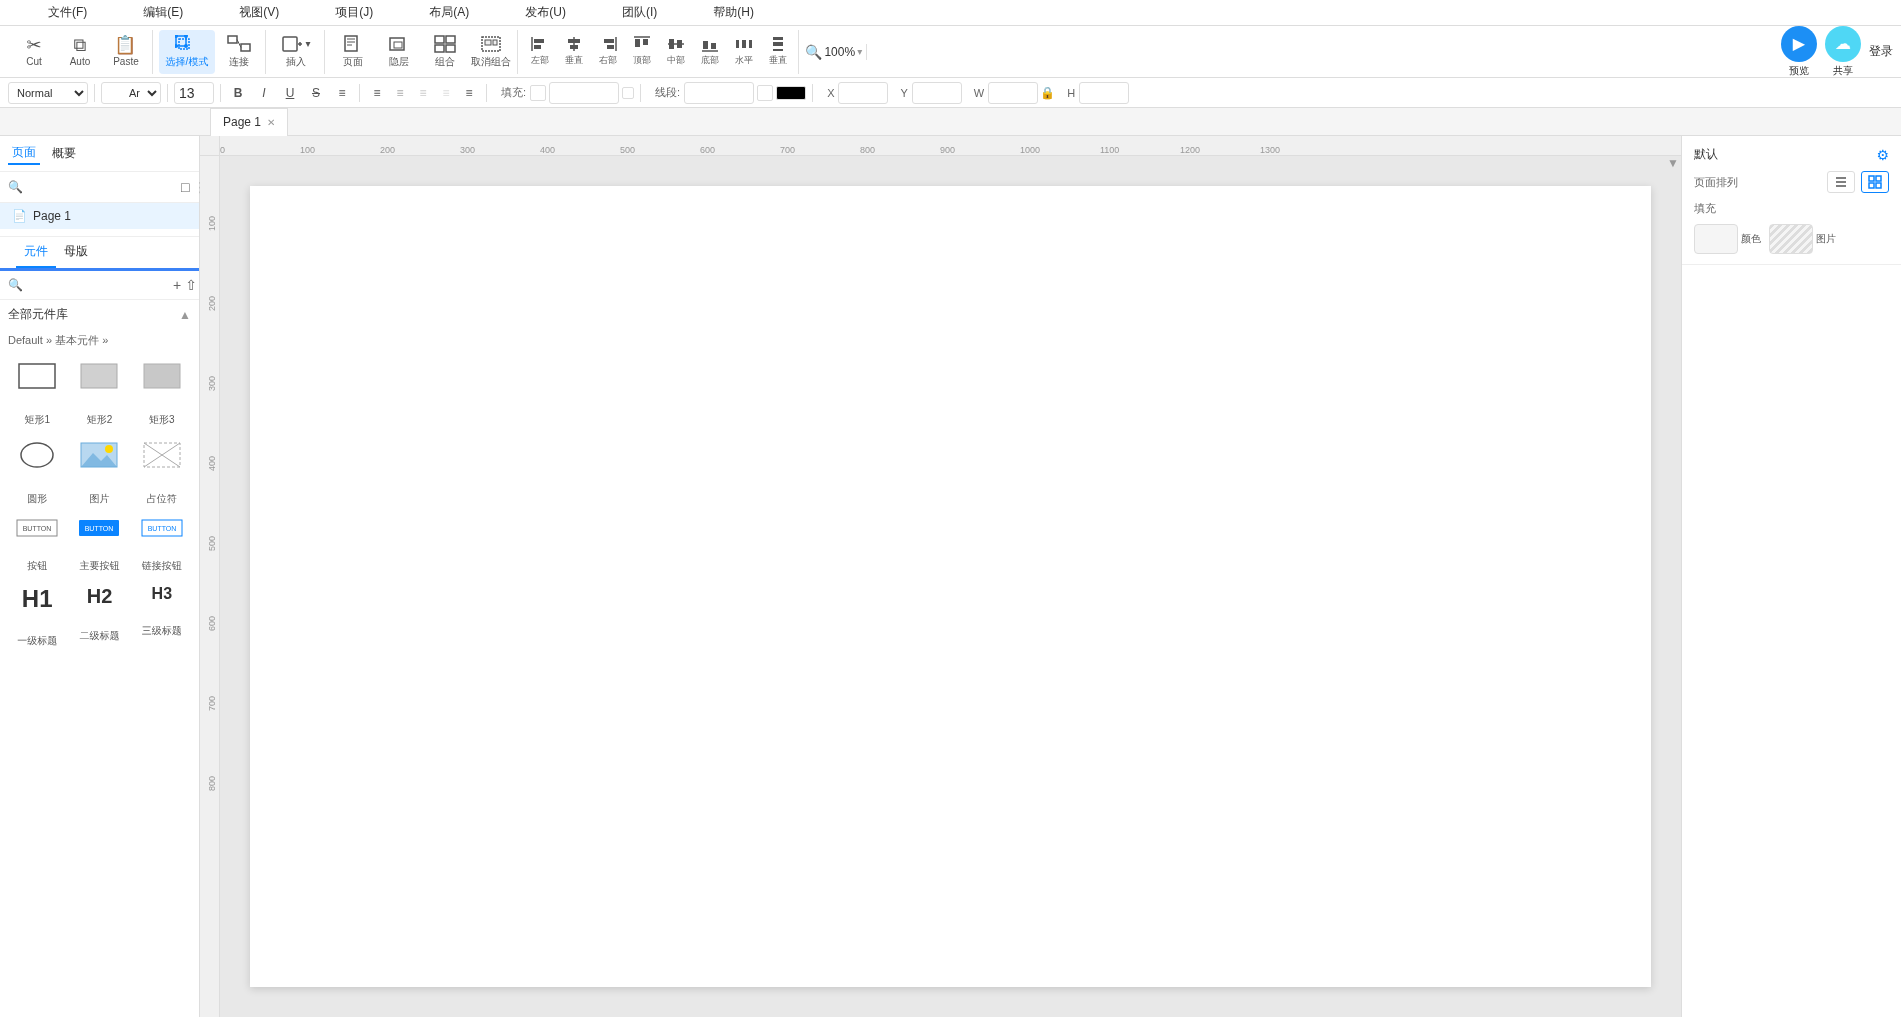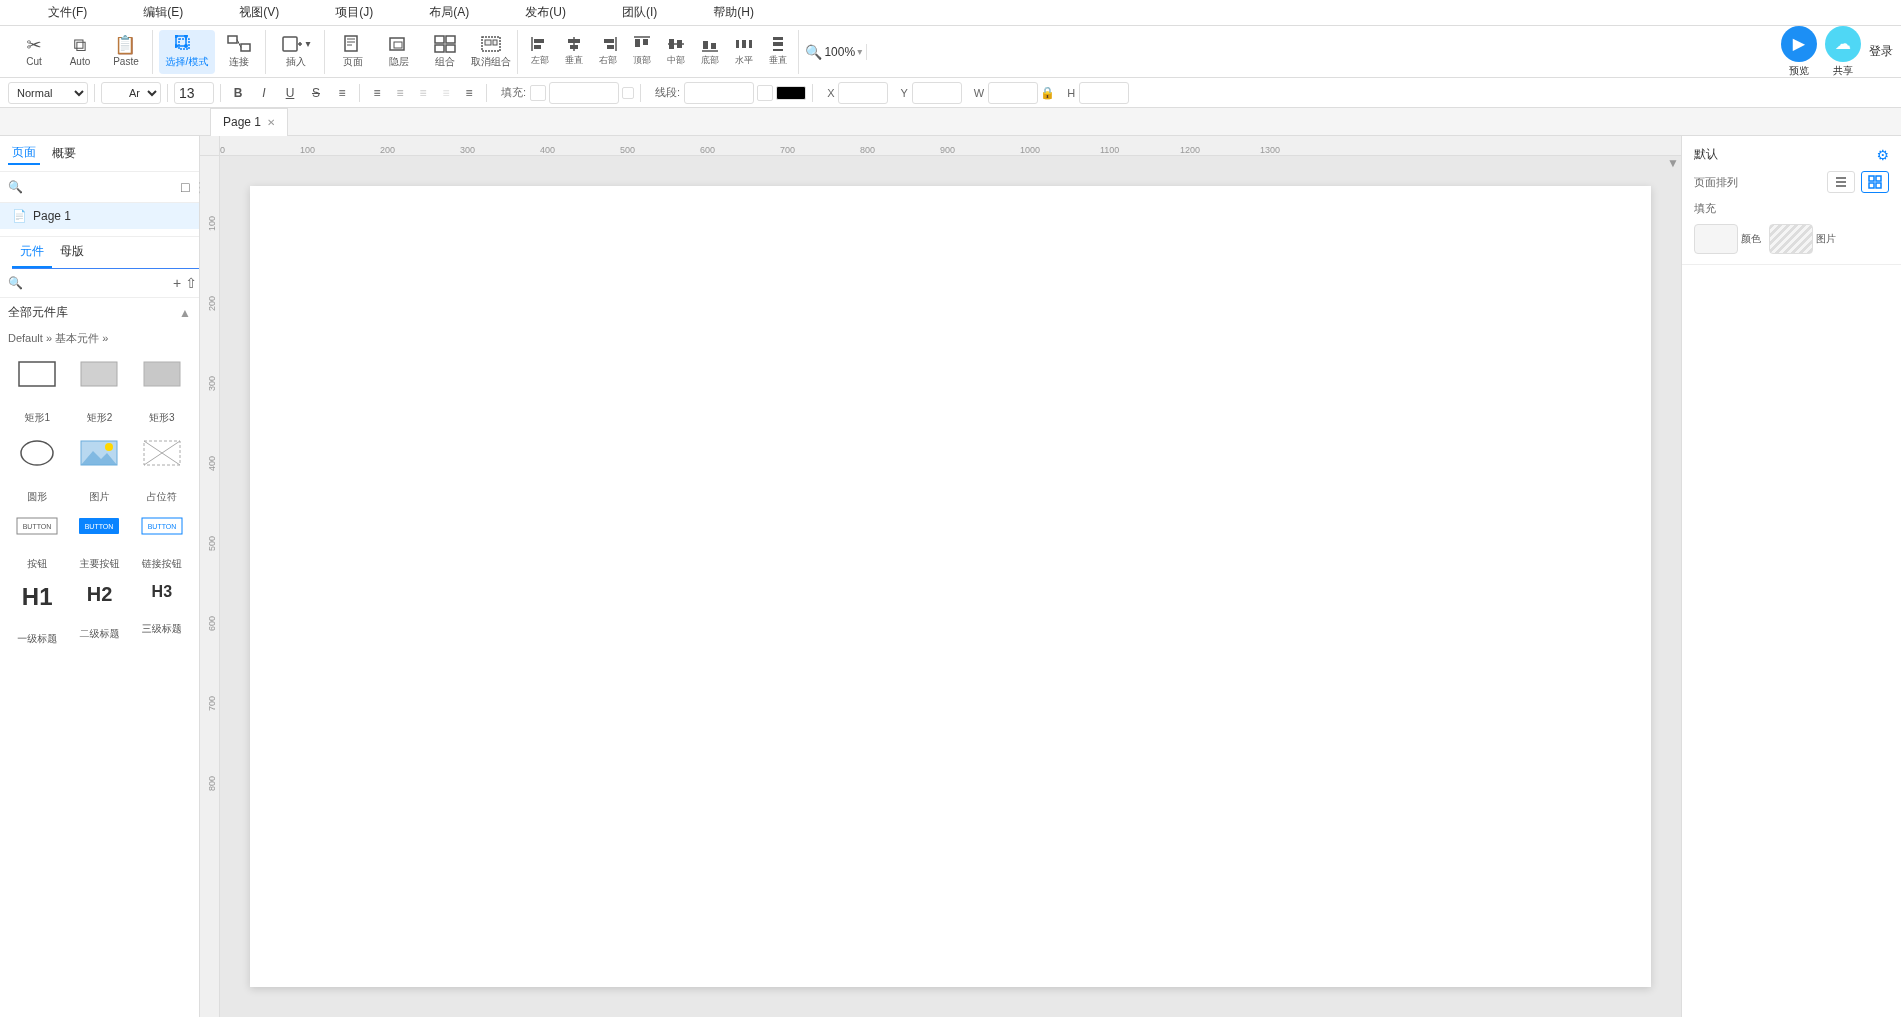--- a/index.html
+++ b/index.html
@@ -238,23 +238,22 @@
     }
     .page-icon { font-size: 12px; color: #0a84ff; }
 
     
     .components-section {
       flex: 1;
       overflow-y: auto;
     }
     .comp-tabs {
       display: flex;
-      border-bottom: 1px solid #3b82f6;
-      padding: 0 0;
-      margin-left: 12px;
+      border-bottom: 3px solid #3b82f6;
+      padding: 0 16px;
     }
     .comp-tab {
       padding: 6px 8px;
       font-size: 12px;
       cursor: pointer;
       color: #333;
       border-bottom: 2px solid transparent;
     }
     .comp-tab.active { color: #0a84ff; border-bottom-color: #0a84ff; }
     .comp-search-bar {

